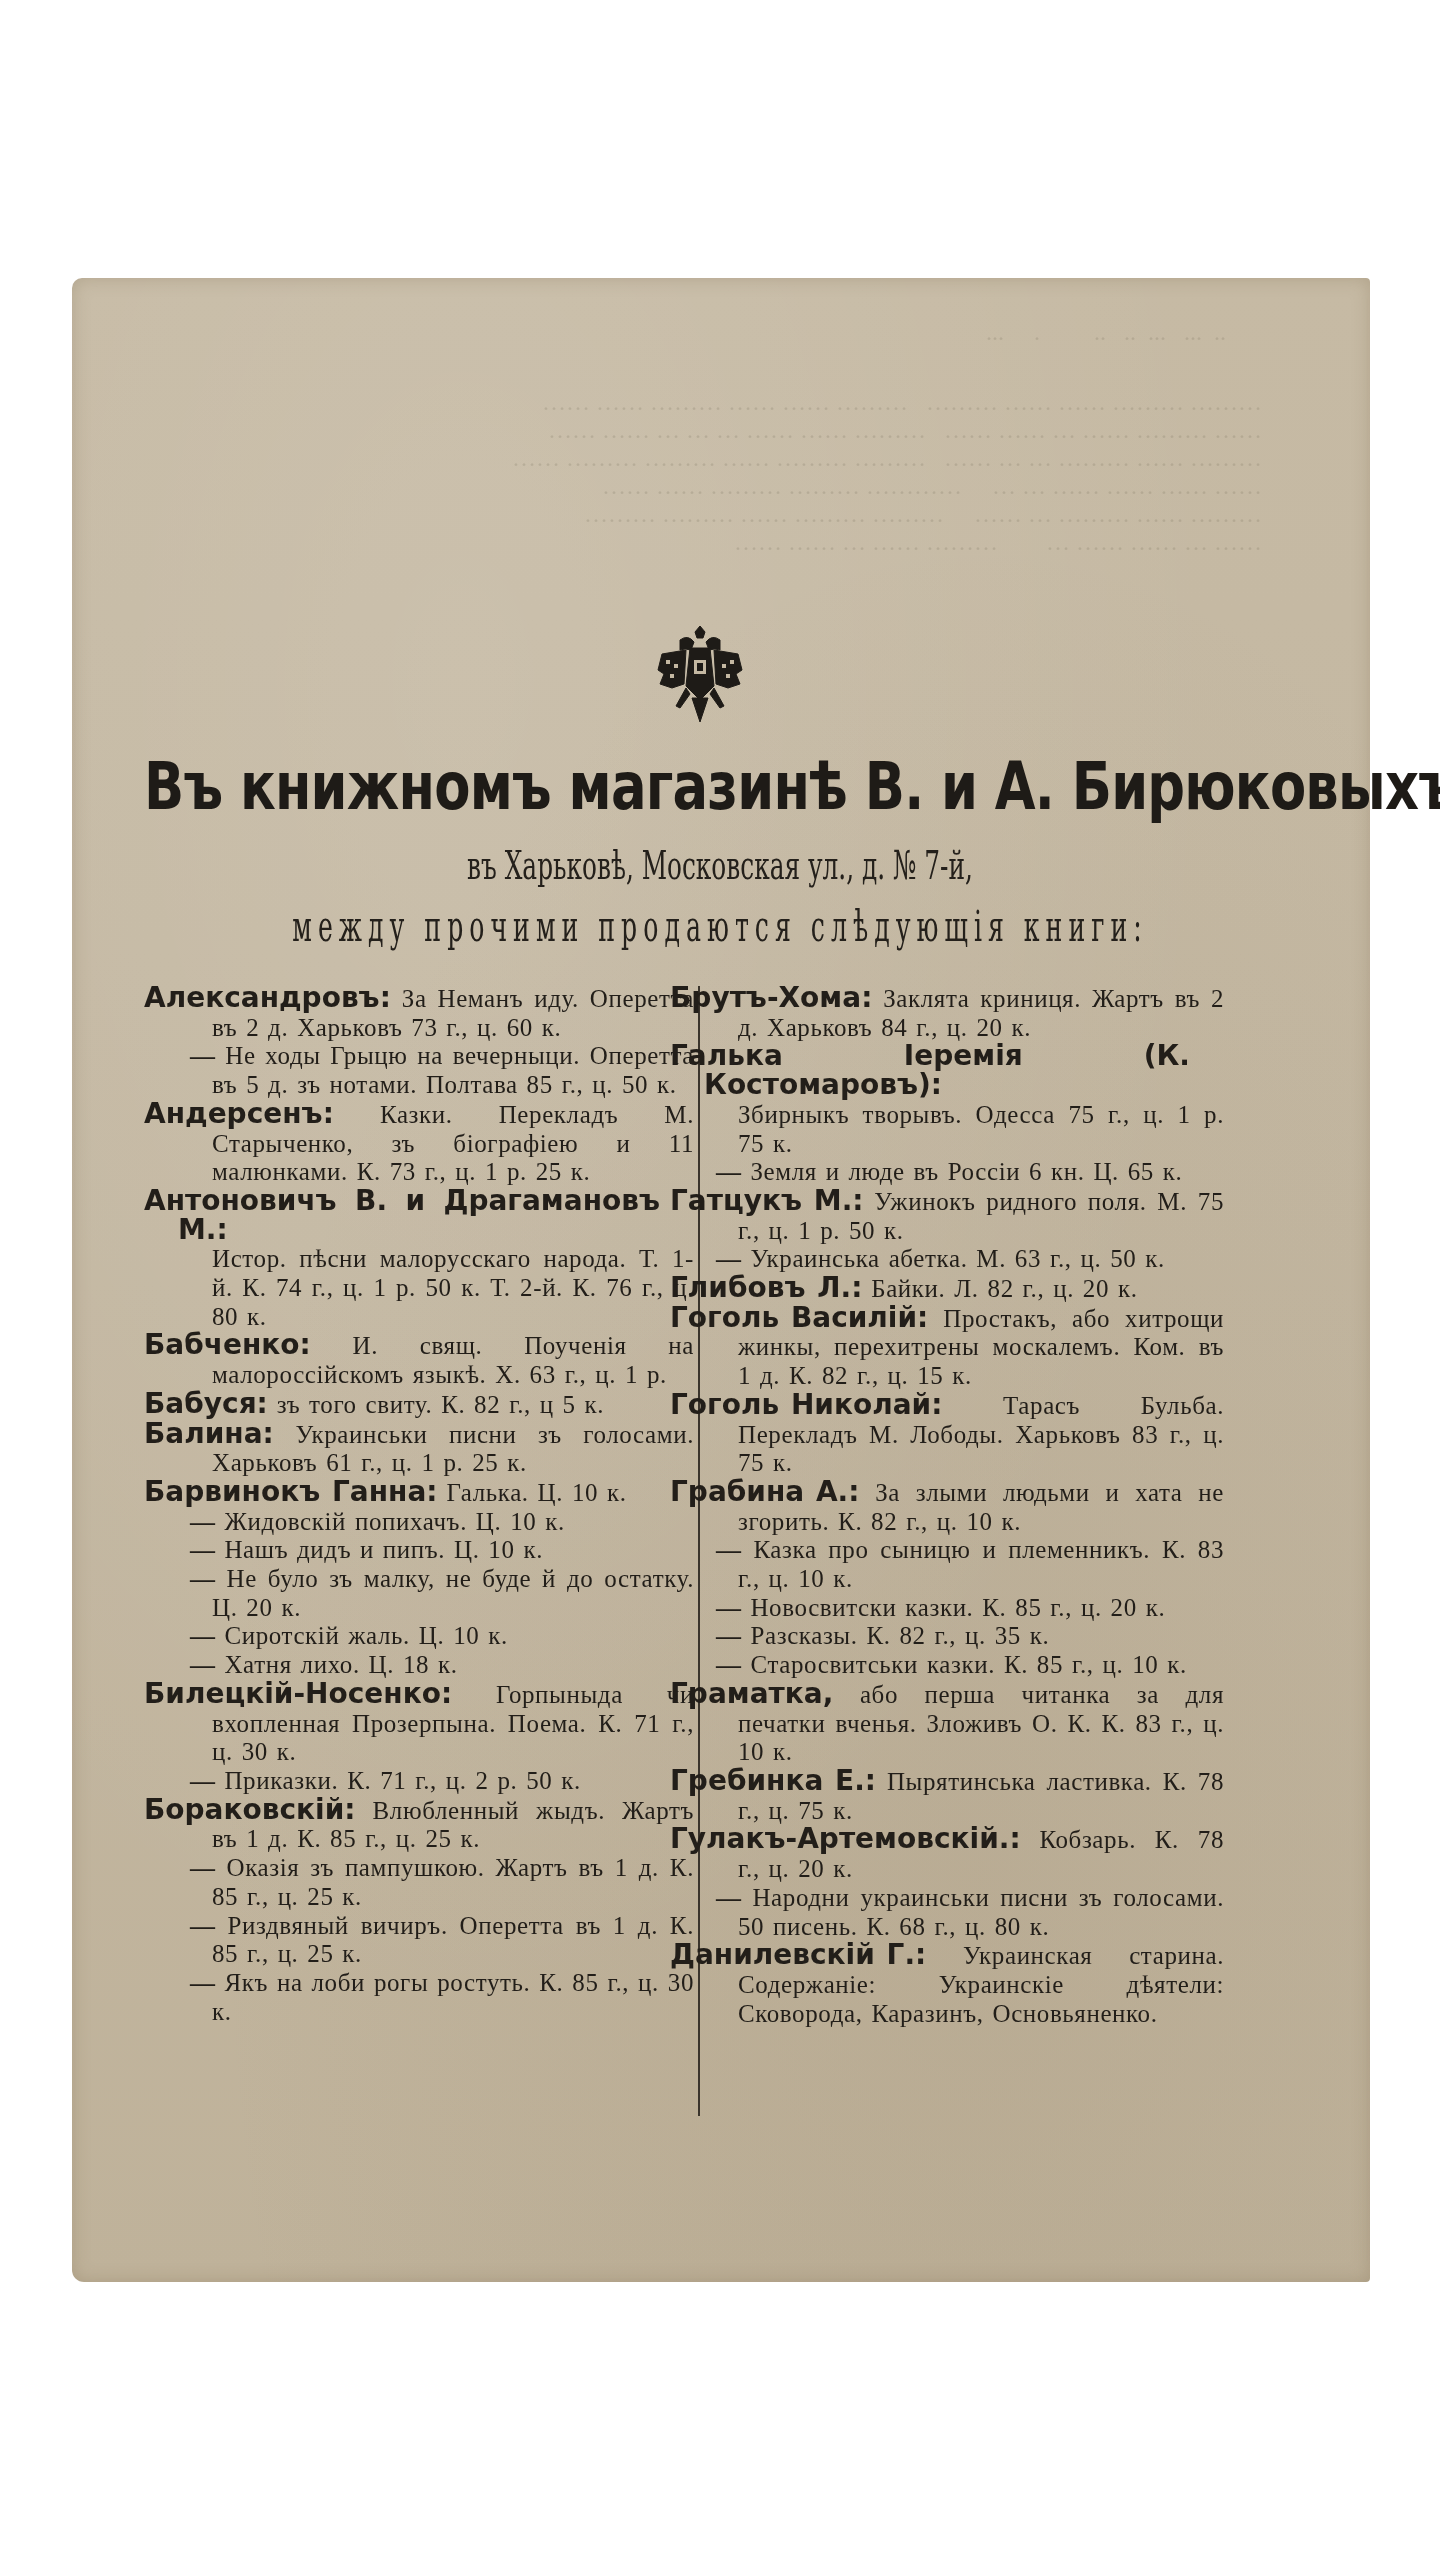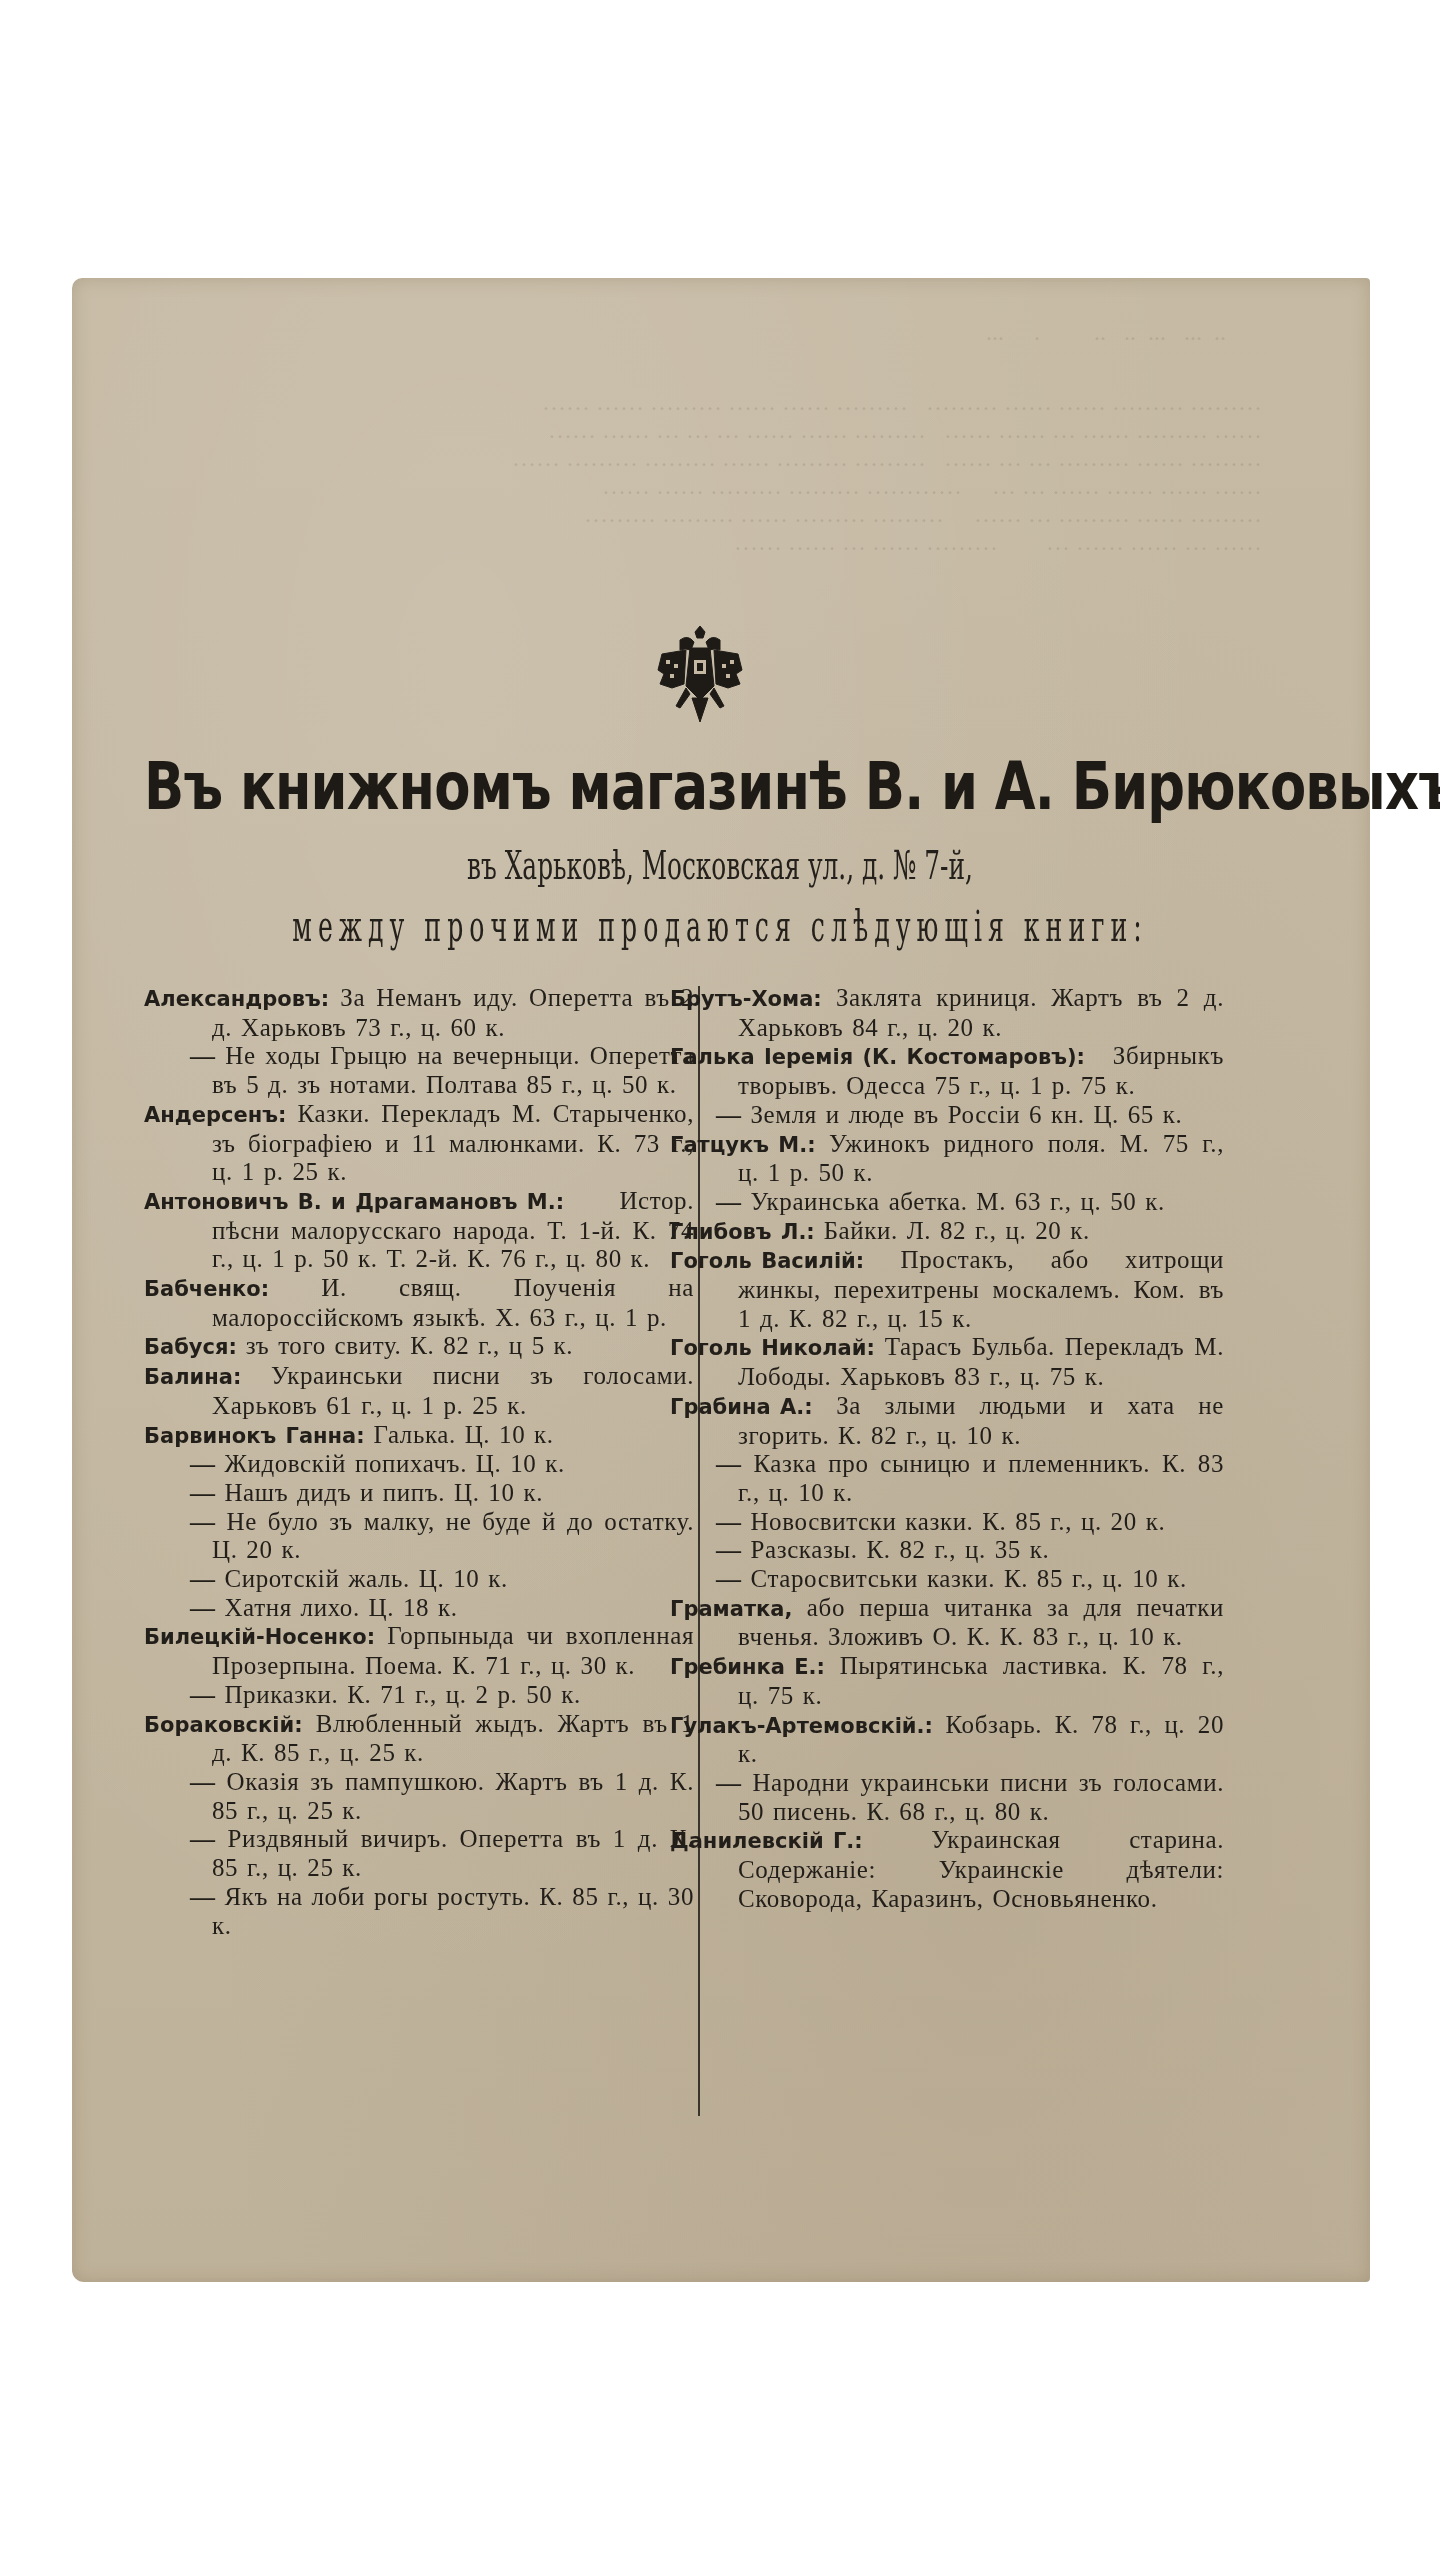--- a/index.html
+++ b/index.html
@@ -115,21 +115,21 @@
     letter-spacing: 0.6px;
     word-spacing: 2px;
   }
   .entry.sub {
     padding-left: 34px;
     text-indent: -22px;
   }
   .author {
     font-family: "DejaVu Sans", sans-serif;
     font-weight: bold;
-    font-size: 21px;
+    font-size: 28px;
     letter-spacing: 0px;
     display: inline-block;
     transform-origin: left;
   }
   .dash { font-weight: bold; }
 </style>
 </head>
 <body>
 
 <div class="page">

